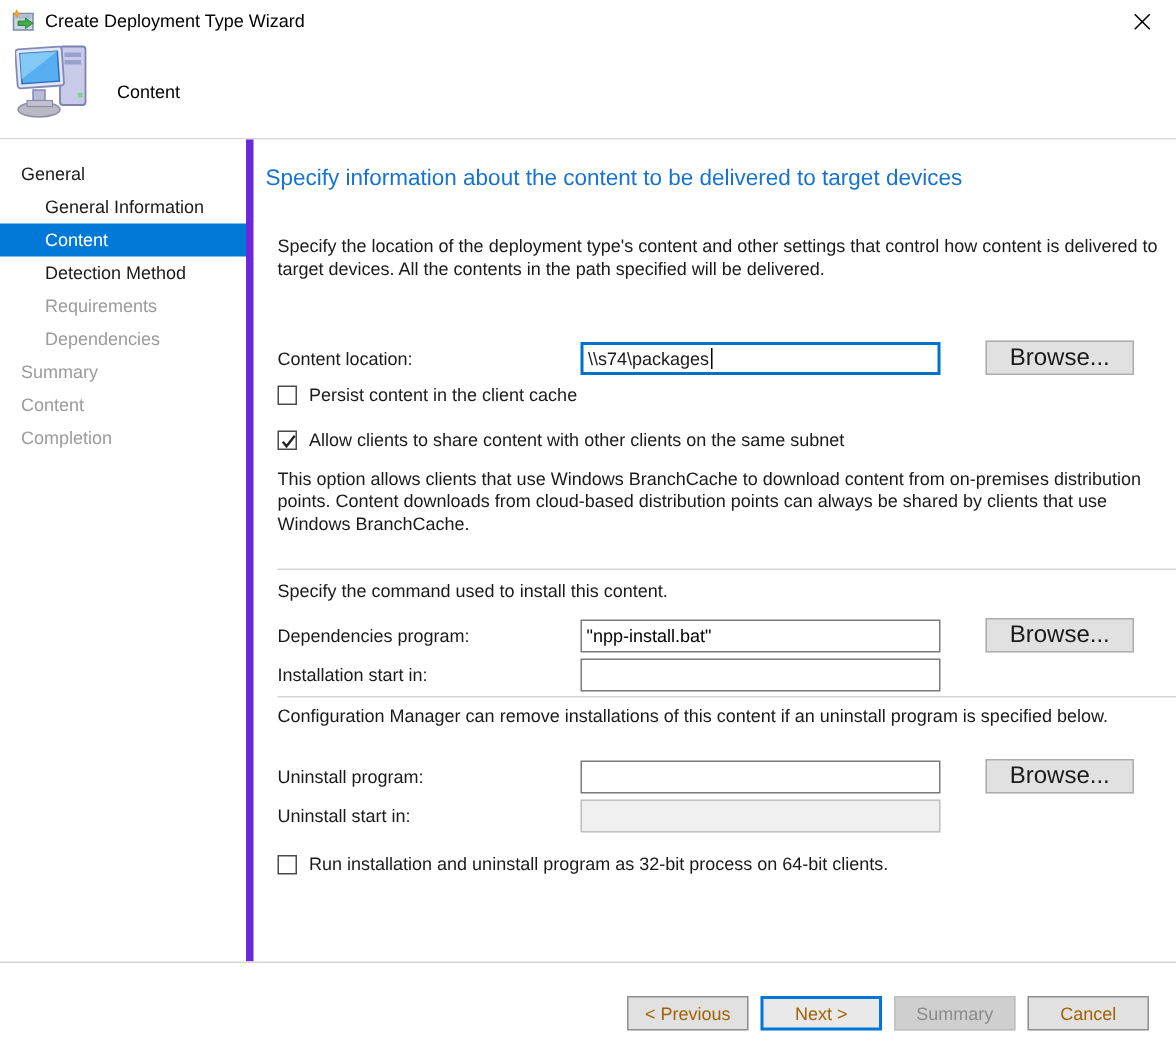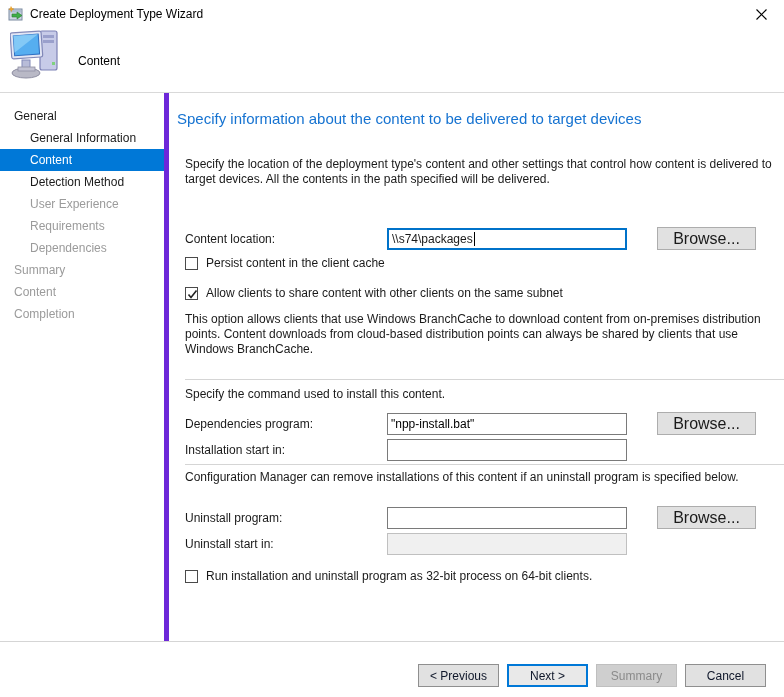--- a/index.html
+++ b/index.html
@@ -58,21 +58,21 @@
   .checkbox.checked svg { display:block; }
 
   .sep { margin-left:8px; margin-right:2px; border:none; border-top:1px solid #d5d5d5; height:0; }
   .sep1 { margin-top:22px; }
   .sep2 { margin-top:3px; }
   .section-label { margin-left:8px; margin-top:7px; }
 
   
   .footer { position:absolute; left:0; bottom:0; width:784px; height:56px; background:#fff; border-top:1px solid #d5d5d5; }
   .footer .btns { position:absolute; right:18px; top:22px; display:flex; gap:8px; }
-  .btn { width:81px; height:23px; background:#e1e1e1; border:1px solid #8f8f8f; font-family:"Liberation Sans", sans-serif; font-size:12px; color:#0f172a; cursor:pointer; }
+  .btn { width:81px; height:23px; background:#e1e1e1; border:1px solid #8f8f8f; font-family:"Liberation Sans", sans-serif; font-size:12px; color:#a16207; cursor:pointer; }
   .btn.default { border:2px solid #0078d7; background:#e9e9e9; }
   .btn.disabled { background:#cfcfcf; border:1px solid #bfbfbf; color:#8b8b8b; cursor:default; }
 </style>
 </head>
 <body>
 
 <div class="window">
 
   <div class="titlebar">
     <span class="app-icon">
@@ -112,21 +112,20 @@
     <span class="page-label">Content</span>
   </div>
   <div class="header-divider"></div>
 
   <div class="body">
     <div class="sidebar">
       <div class="nav-item lvl0">General</div>
       <div class="nav-item lvl1">General Information</div>
       <div class="nav-item lvl1 selected">Content</div>
       <div class="nav-item lvl1">Detection Method</div>
-      <div class="nav-item lvl1 disabled">User Experience</div>
       <div class="nav-item lvl1 disabled">Requirements</div>
       <div class="nav-item lvl1 disabled">Dependencies</div>
       <div class="nav-item lvl0 disabled">Summary</div>
       <div class="nav-item lvl0 disabled">Content</div>
       <div class="nav-item lvl0 disabled">Completion</div>
     </div>
 
     <div class="content">
       <div class="heading">Specify information about the content to be delivered to target devices</div>
 

